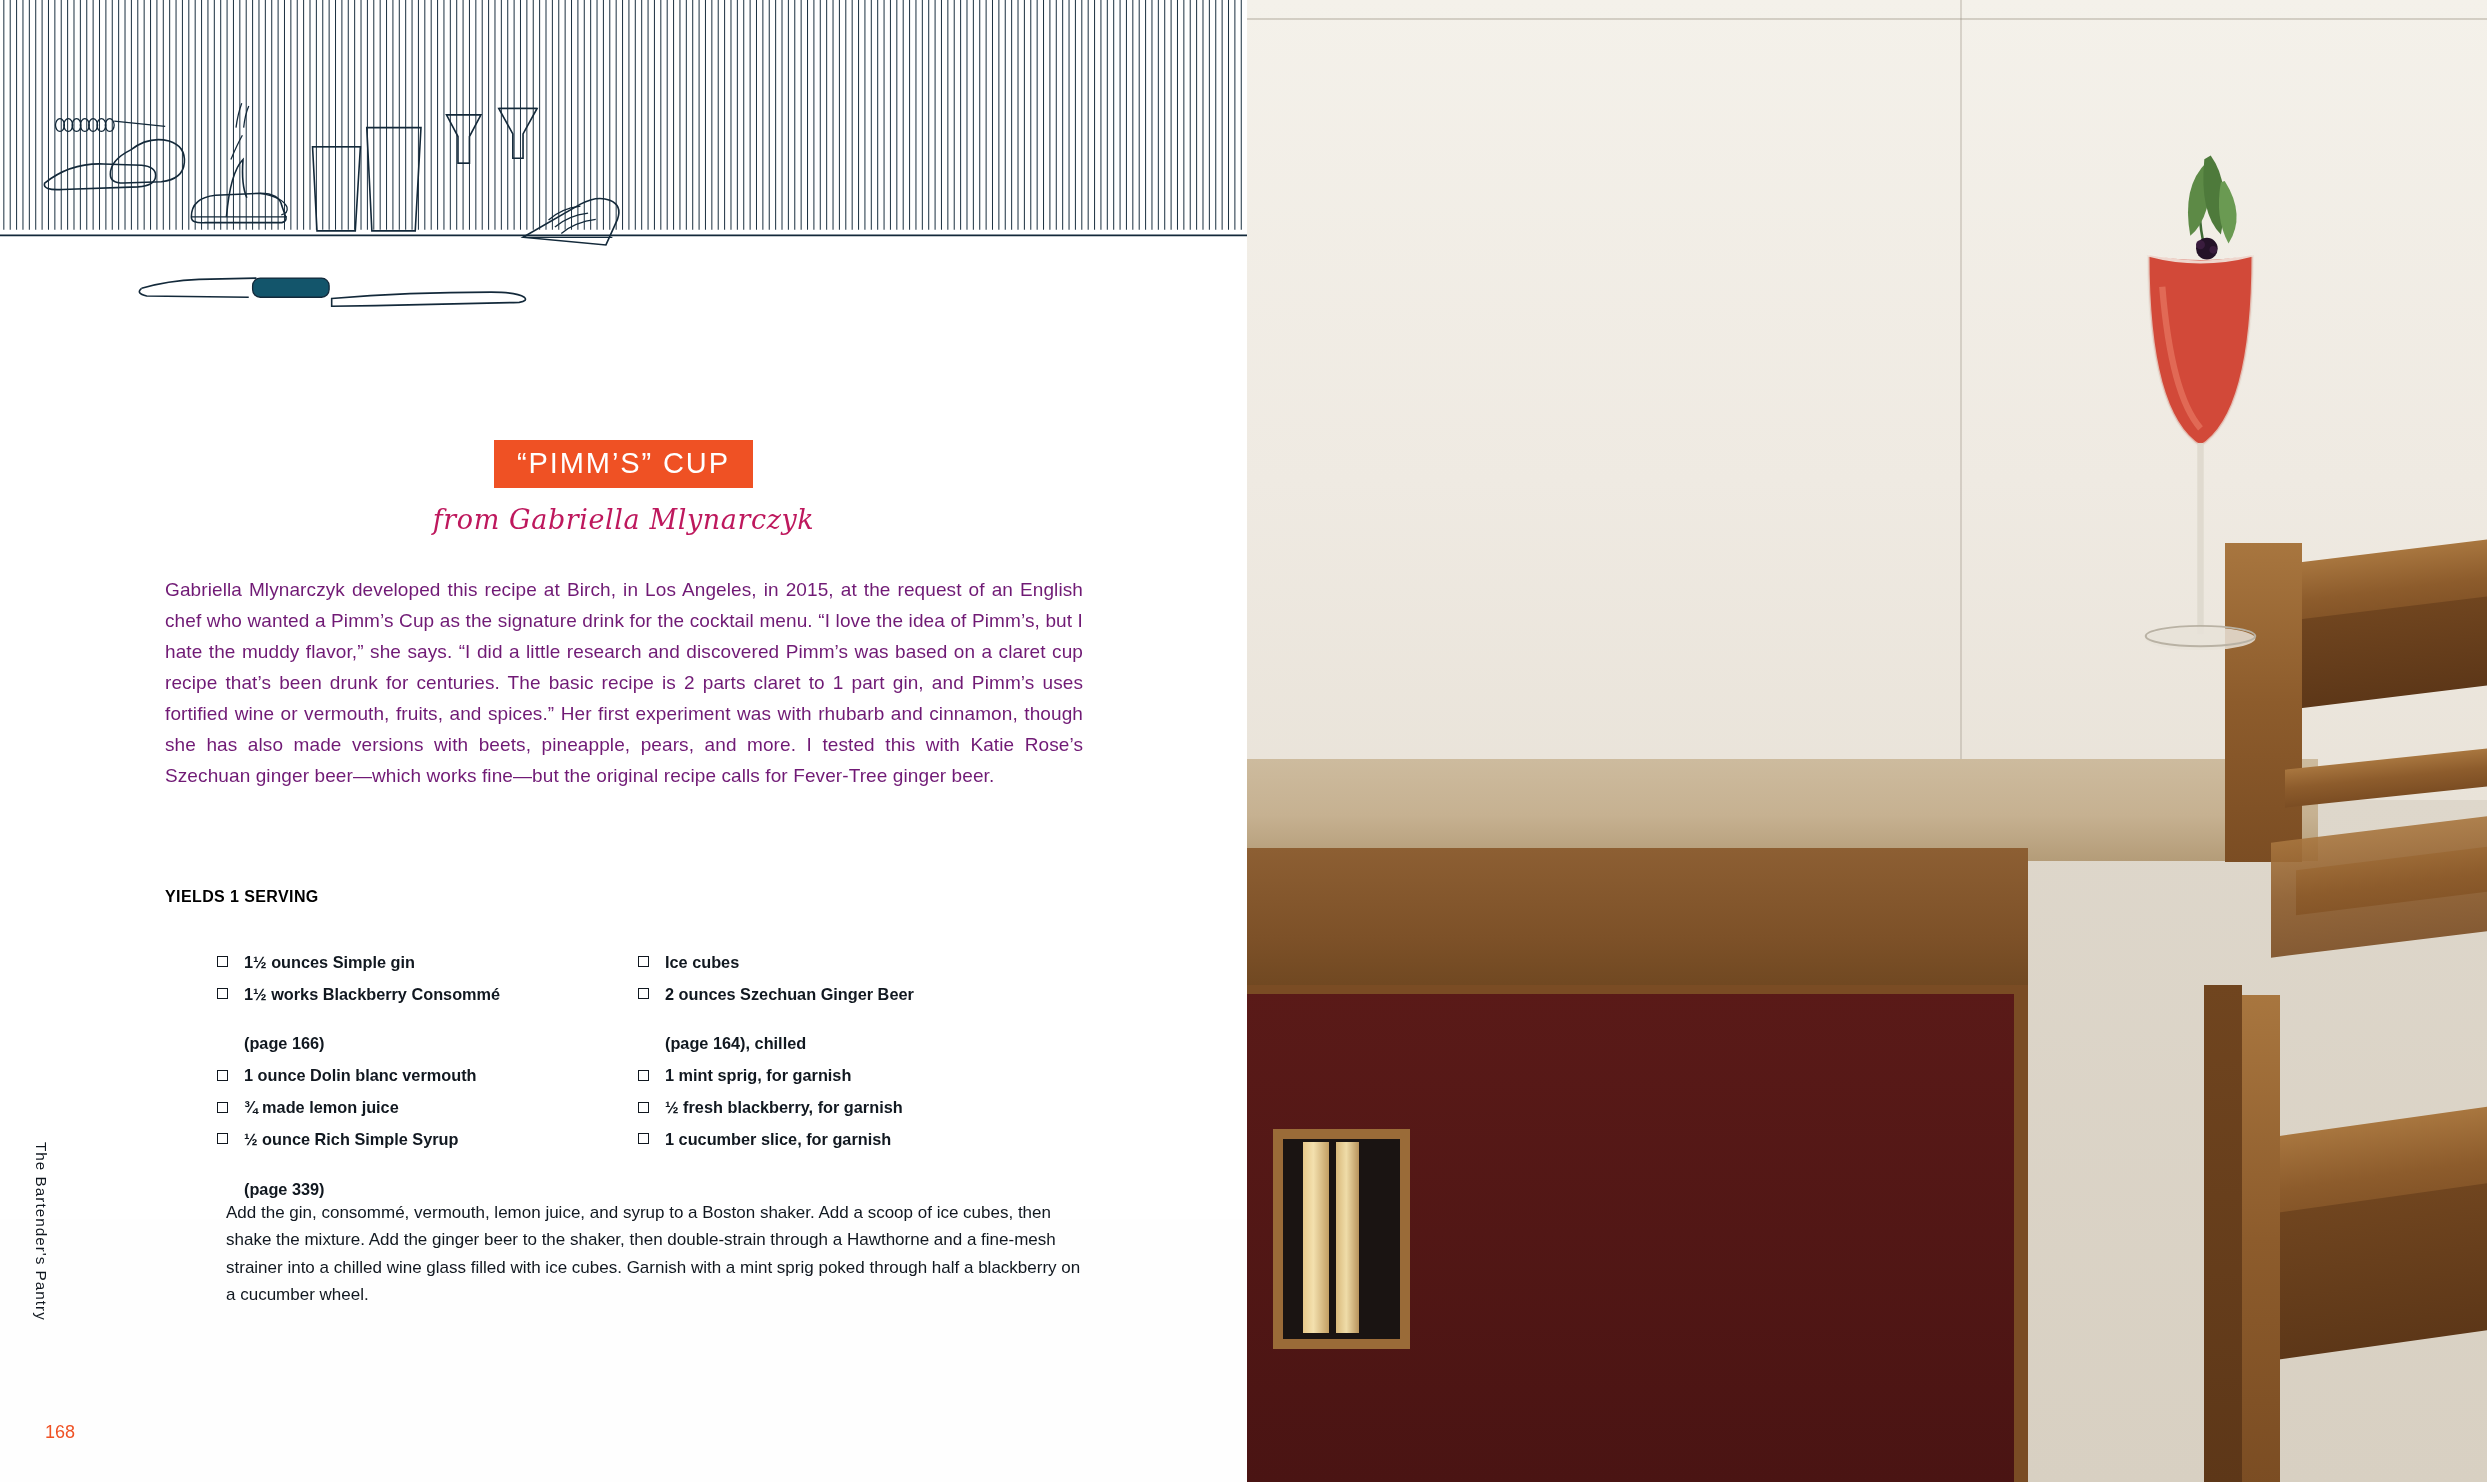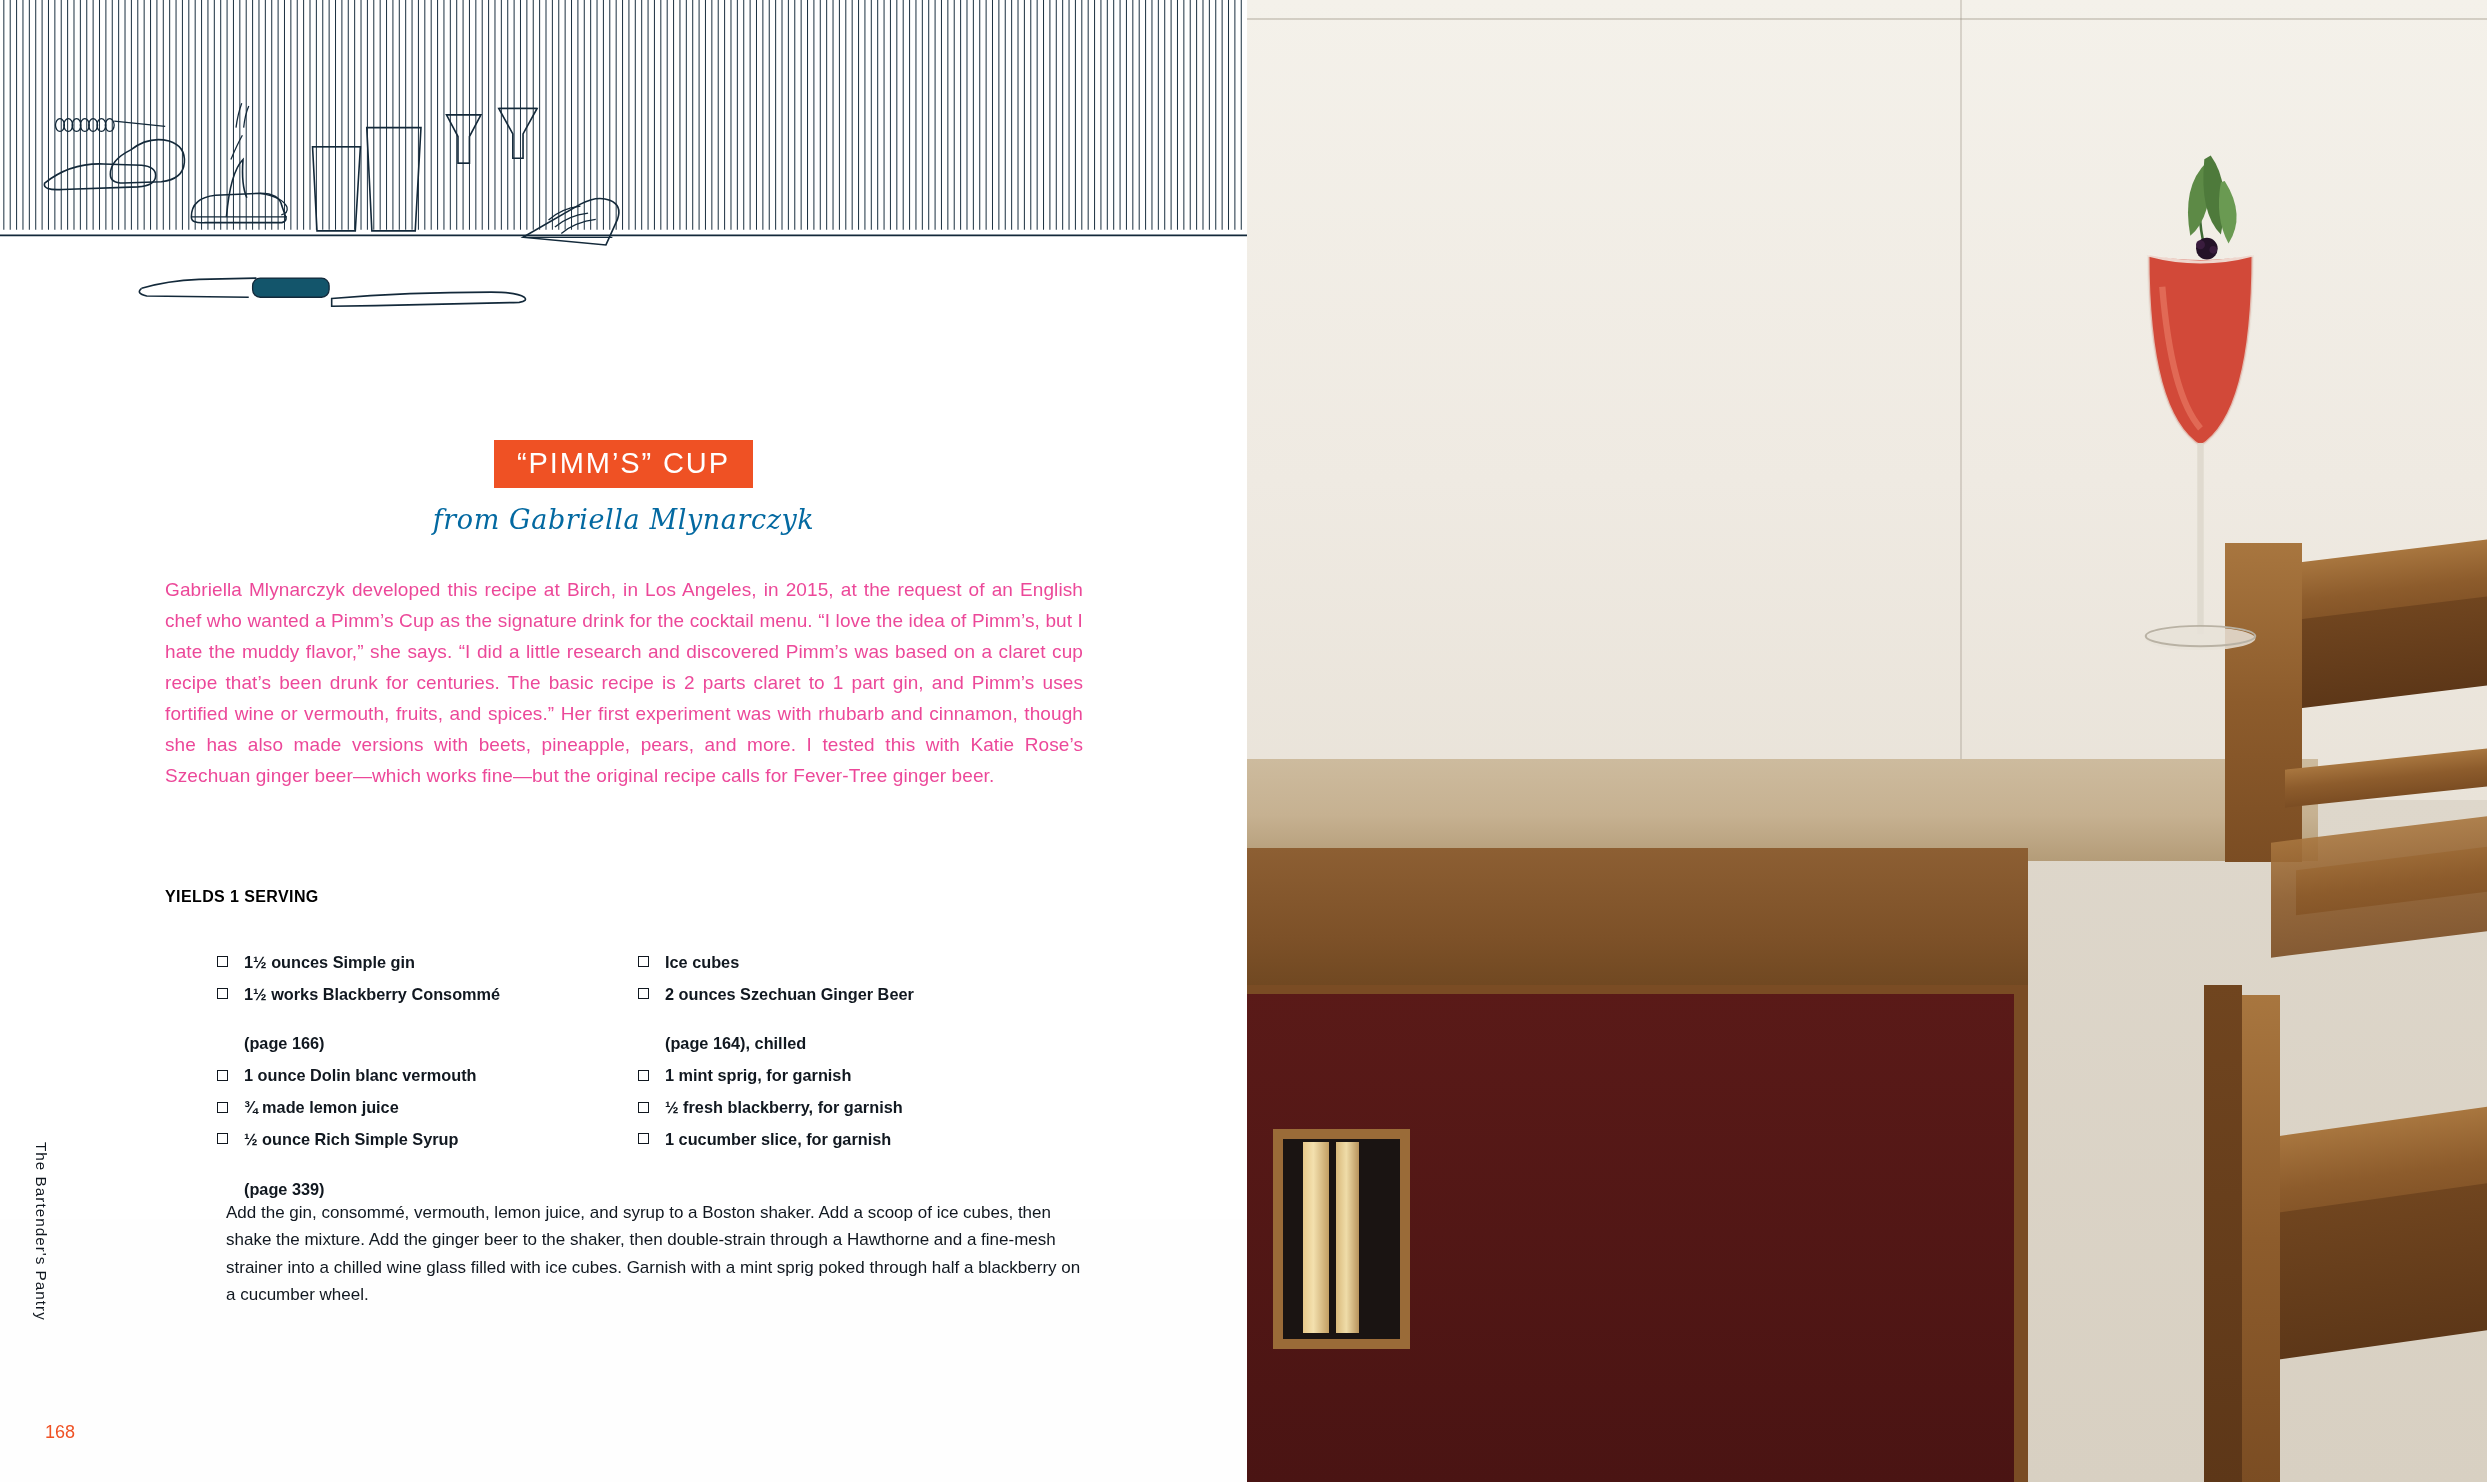--- a/index.html
+++ b/index.html
@@ -50,32 +50,32 @@
     line-height: 1;
   }
   .byline {
     position: absolute;
     top: 504px;
     left: 0; right: 0;
     text-align: center;
     font-family: "DejaVu Serif", serif;
     font-style: italic;
     font-size: 27px;
-    color: #0369a1;
+    color: #be185d;
     letter-spacing: 0.6px;
   }
   
   .body-copy {
     position: absolute;
     top: 574px;
     left: 165px;
     width: 918px;
     font-size: 19px;
     line-height: 31px;
-    color: #ec4899;
+    color: #701a75;
     text-align: justify;
     letter-spacing: 0.1px;
   }
   .yields {
     position: absolute;
     top: 888px;
     left: 165px;
     color: #000000;
     font-weight: bold;
     font-size: 16px;

